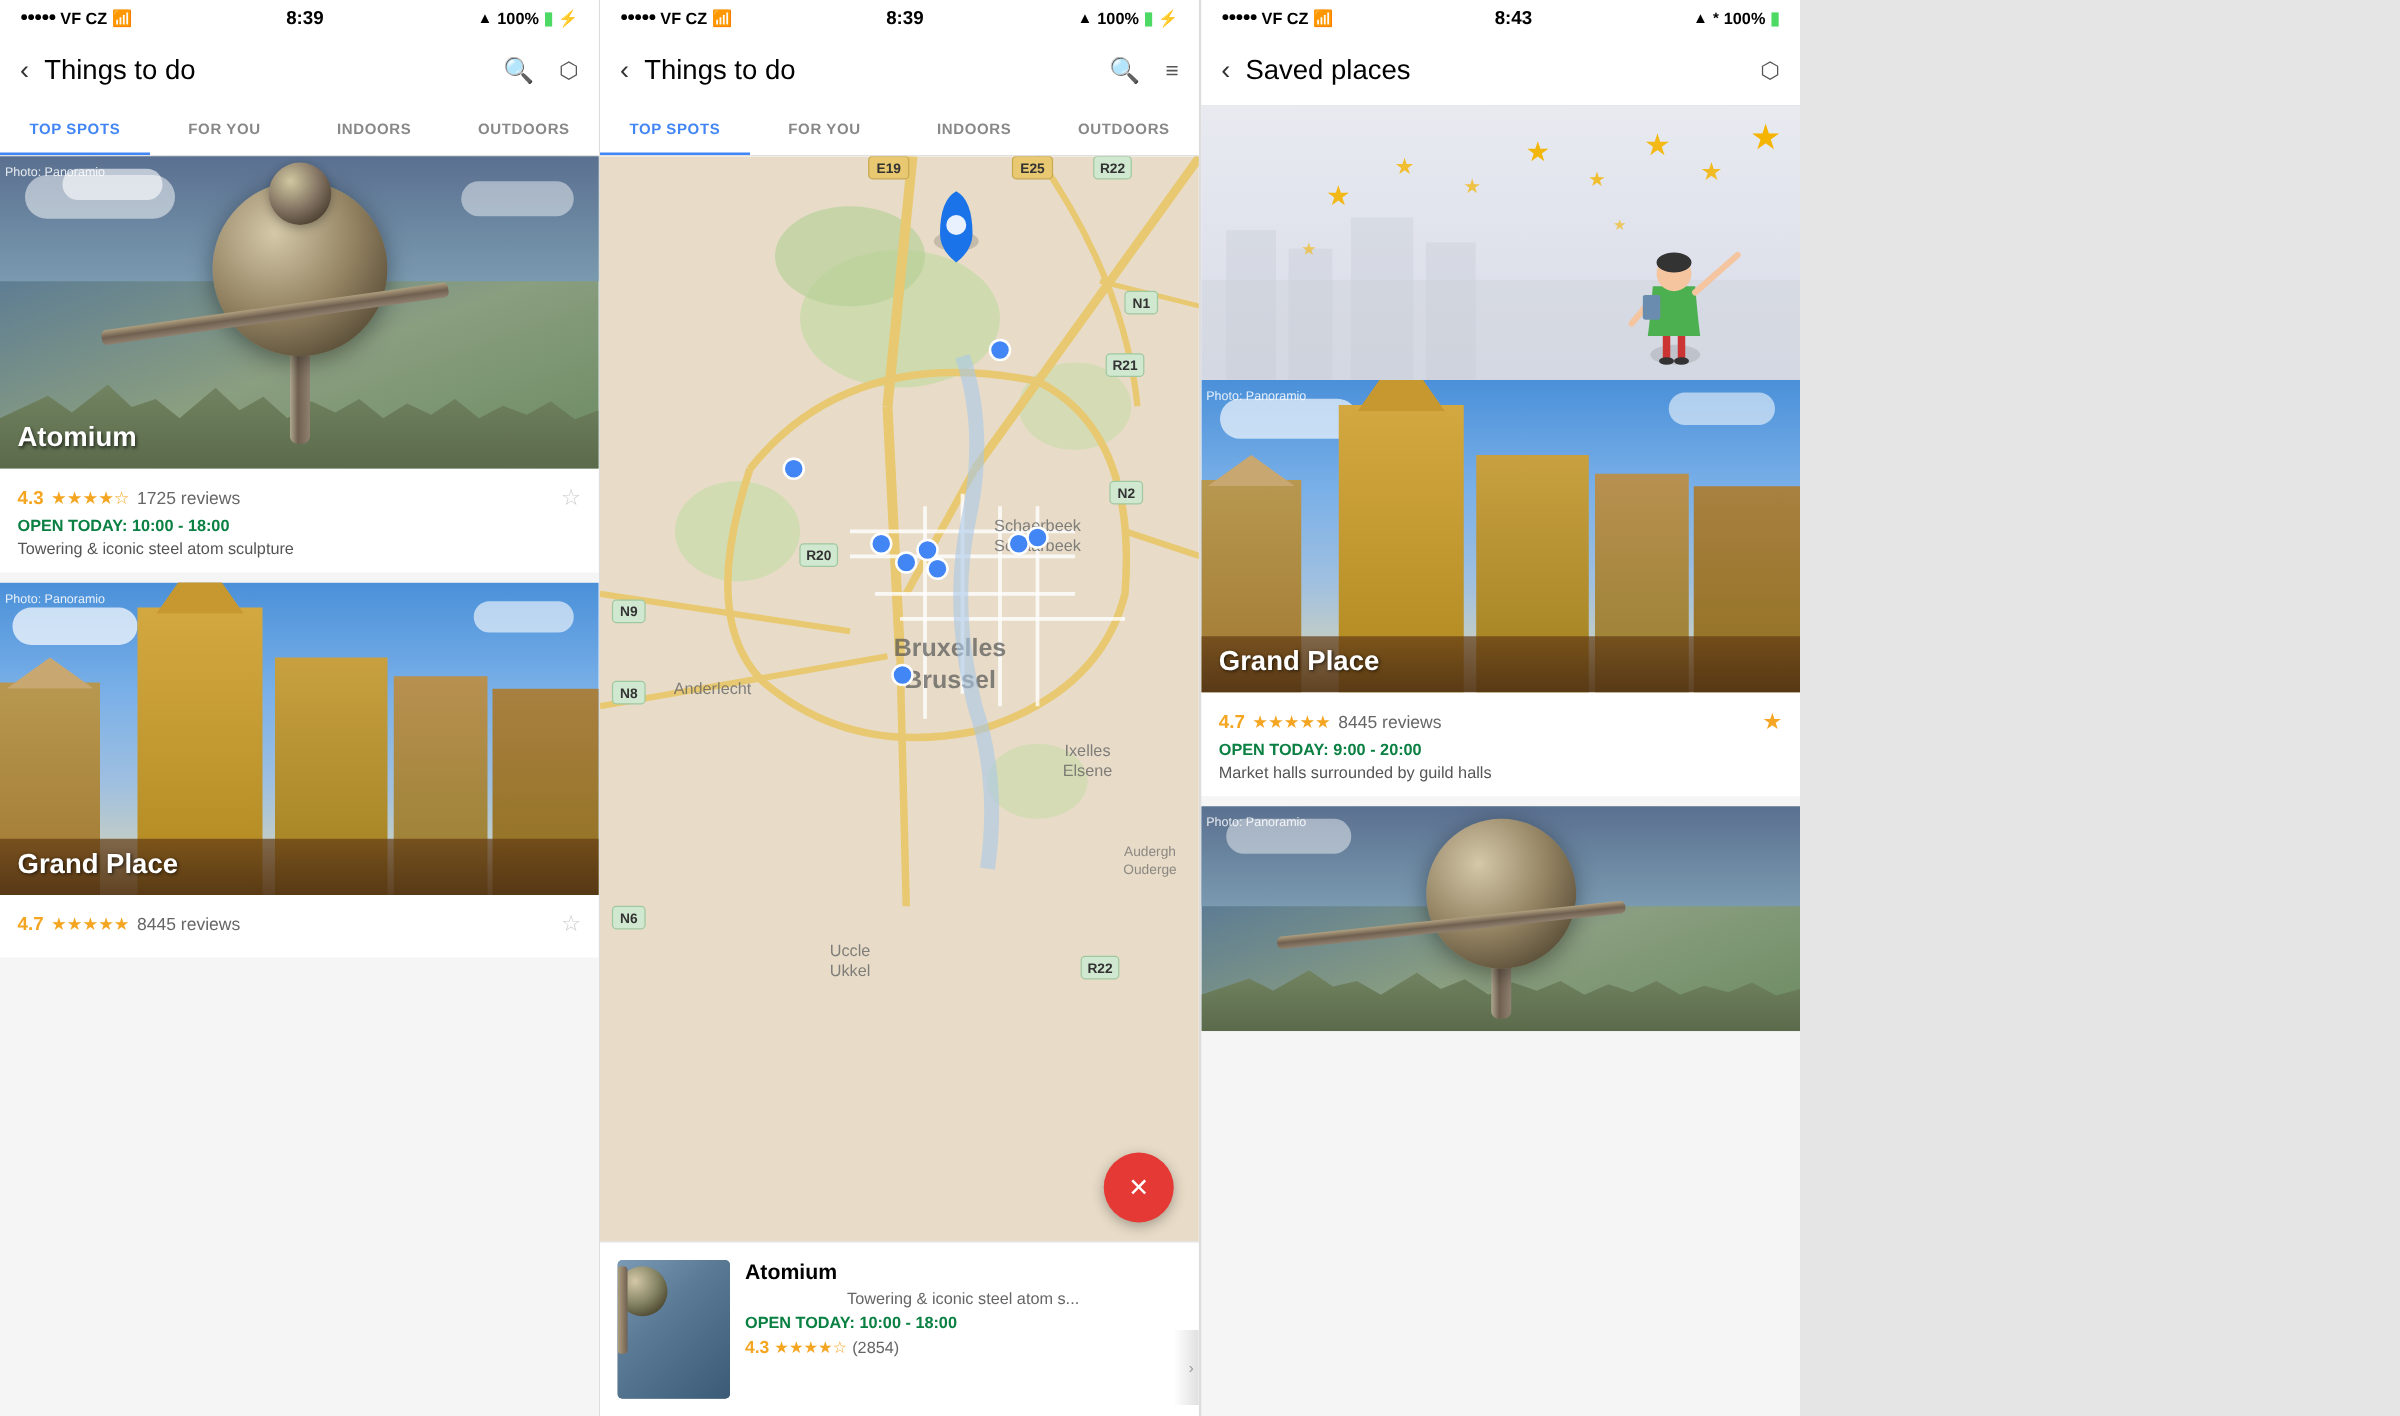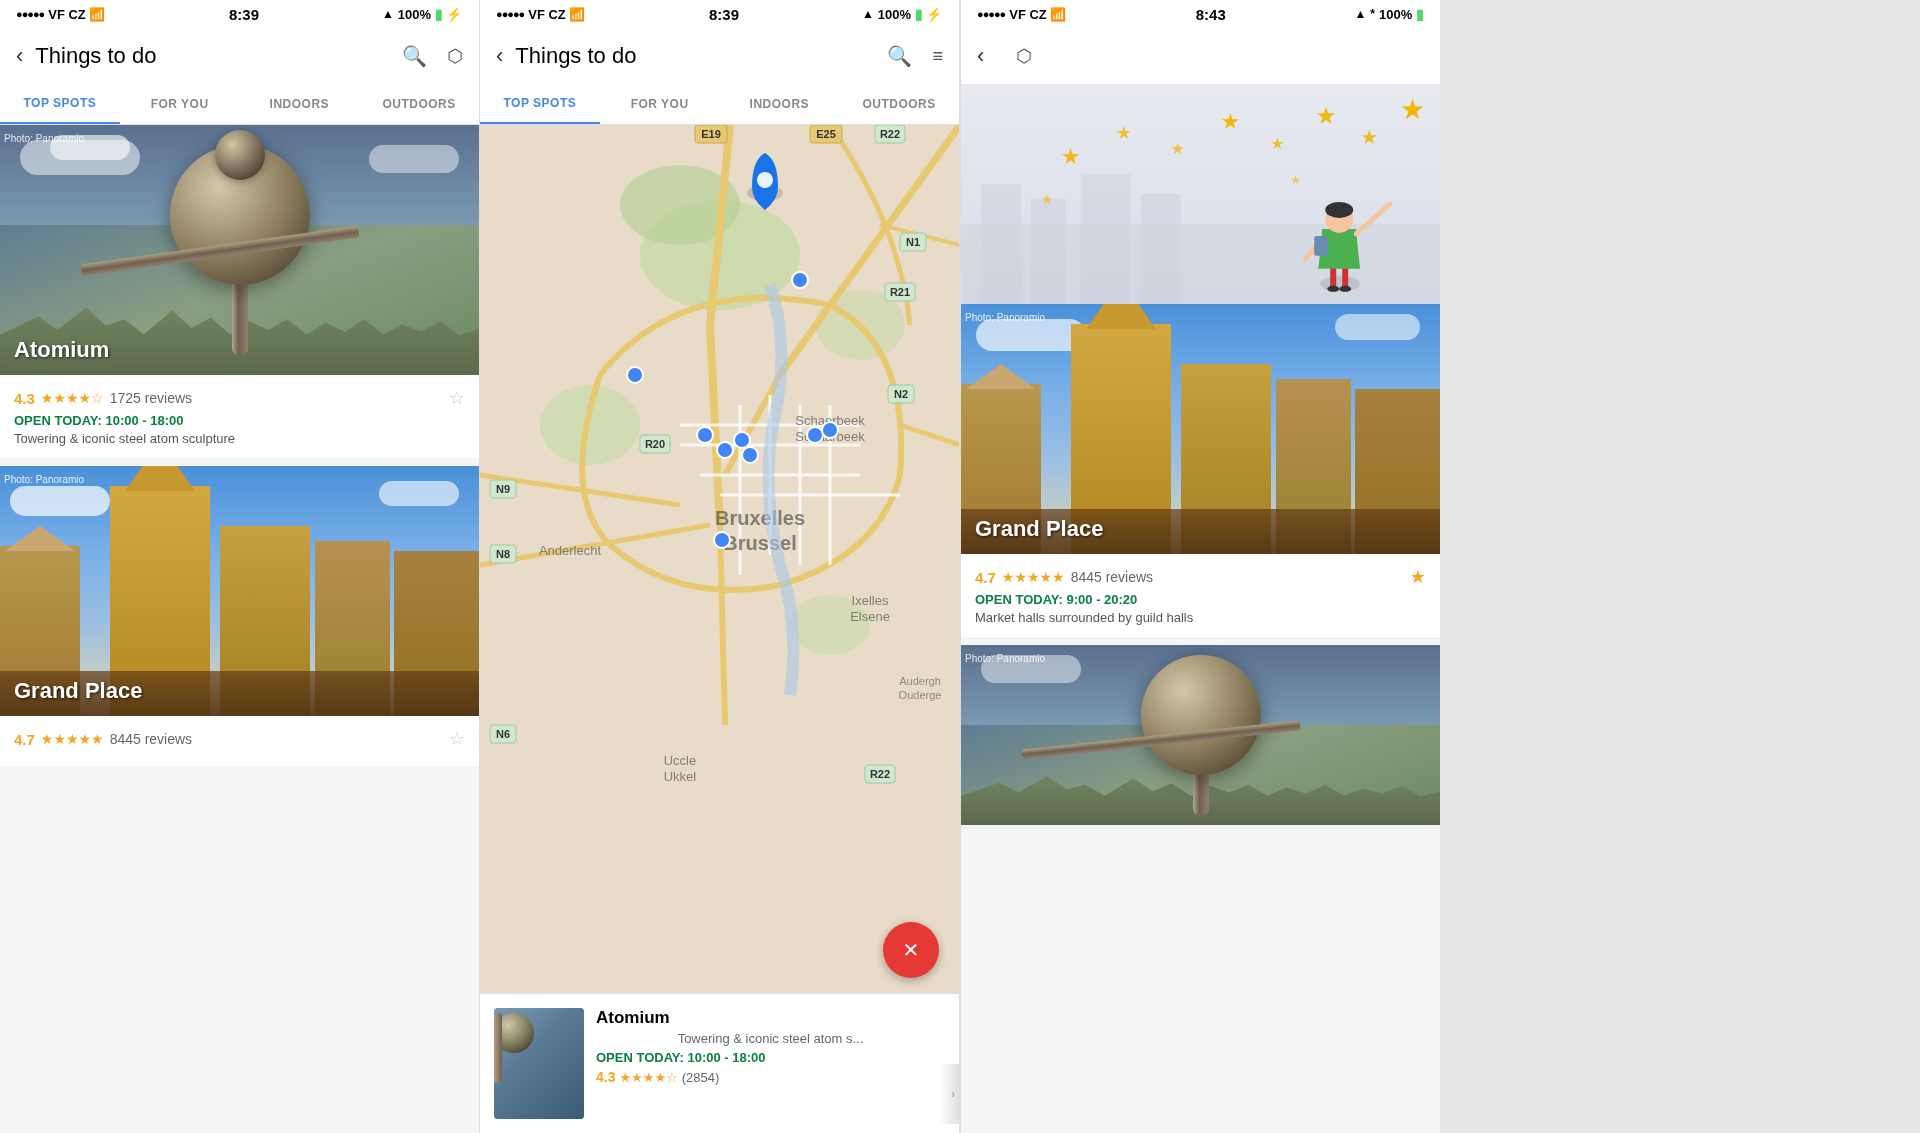--- a/index.html
+++ b/index.html
@@ -64,21 +64,20 @@
       color: #555;
       margin-left: 20px;
       cursor: pointer;
     }
 
     
     .tabs {
       display: flex;
       border-bottom: 1px solid #e0e0e0;
       background: #fff;
-      align-items: center;
     }
     .tab {
       flex: 1;
       text-align: center;
       padding: 12px 4px;
       font-size: 12px;
       font-weight: 600;
       color: #888;
       cursor: pointer;
       letter-spacing: 0.5px;
@@ -541,20 +540,21 @@
     <div class="status-right">
       <span style="font-size:12px;">▲</span>
       <span style="font-size:12px;">*</span>
       <span>100%</span>
       <span style="color:#4cd964;font-size:14px;">▮</span>
     </div>
   </div>
 
   <div class="nav-bar">
     <span class="nav-back">‹</span>
+    <span class="nav-title">Saved places</span>
     <span class="nav-icon" style="font-size:18px;">⬡</span>
   </div>
 
   <div class="saved-hero">
 
     <svg width="480" height="220" viewBox="0 0 480 220">
 
       <defs>
         <linearGradient id="skyGrad" x1="0%" y1="0%" x2="0%" y2="100%">
           <stop offset="0%" style="stop-color:#e8eaf0;stop-opacity:1"></stop>
@@ -624,21 +624,21 @@
         <span class="photo-credit">Photo: Panoramio</span>
         <span class="place-image-label">Grand Place</span>
       </div>
       <div class="place-info">
         <div class="place-rating">
           <span class="rating-num">4.7</span>
           <span class="stars">★★★★★</span>
           <span class="review-count">8445 reviews</span>
           <span class="fav-btn saved">★</span>
         </div>
-        <div class="open-hours">OPEN TODAY: 9:00 - 20:20</div>
+        <div class="open-hours">OPEN TODAY: 9:00 - 20:00</div>
         <div class="place-desc">Market halls surrounded by guild halls</div>
       </div>
     </div>
 
     <div class="saved-place-card">
       <div class="place-image" style="height:180px;">
         <div style="width:100%;height:180px;position:relative;overflow:hidden;">
           <div style="position:absolute;top:0;left:0;right:0;bottom:0;background:linear-gradient(160deg,#7a9bb5 0%,#5a7a95 20%,#8a9e80 60%,#6a8a60 100%);"></div>
           <div style="position:absolute;top:0;left:0;right:0;height:80px;background:linear-gradient(180deg,#5a7090 0%,#7a9ab0 100%);"></div>
           <div style="position:absolute;top:10px;left:20px;width:100px;height:28px;background:rgba(255,255,255,0.45);border-radius:18px;"></div>

